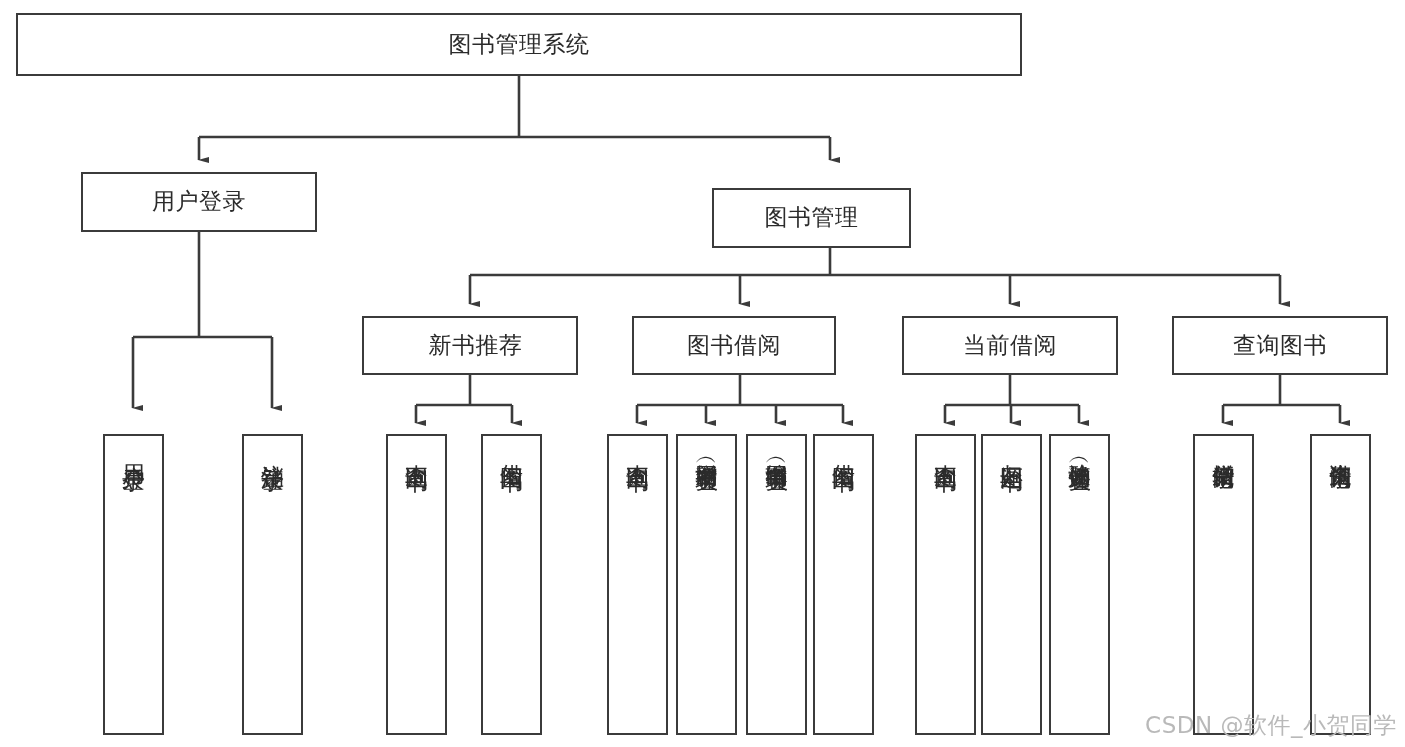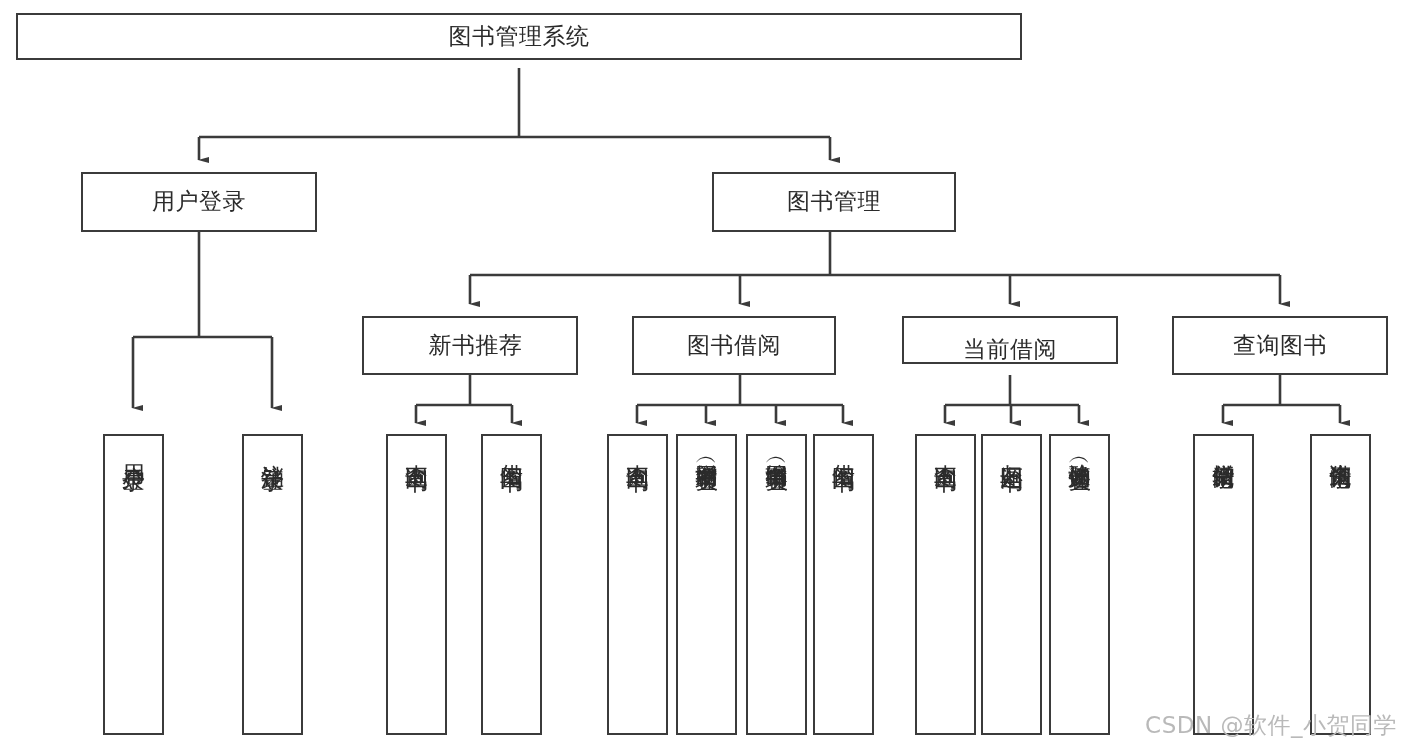--- a/index.html
+++ b/index.html
@@ -117,38 +117,38 @@
       <path d="M1011,405 L1011,423" marker-end="url(#arrow)"></path>
       <path d="M1079,405 L1079,423" marker-end="url(#arrow)"></path>
 
       <path d="M1280,375 L1280,405"></path>
       <path d="M1223,405 L1340,405"></path>
       <path d="M1223,405 L1223,423" marker-end="url(#arrow)"></path>
       <path d="M1340,405 L1340,423" marker-end="url(#arrow)"></path>
     </g>
   </svg>
 
-  <div class="node horiz" style="left:16px; top:13px; width:1006px; height:47px;">
+  <div class="node horiz" style="left:16px; top:13px; width:1006px; height:63px;">
     <span>图书管理系统</span>
   </div>
 
   <div class="node horiz" style="left:81px; top:172px; width:236px; height:60px;">
     <span>用户登录</span>
   </div>
-  <div class="node horiz" style="left:712px; top:172px; width:244px; height:60px;align-items:center;">
+  <div class="node horiz" style="left:712px; top:188px; width:199px; height:60px;align-items:center;">
     <span>图书管理</span>
   </div>
 
   <div class="node horiz" style="left:362px; top:316px; width:216px; height:59px;padding-left:11px;">
     <span>新书推荐</span>
   </div>
   <div class="node horiz" style="left:632px; top:316px; width:204px; height:59px;">
     <span>图书借阅</span>
   </div>
-  <div class="node horiz" style="left:902px; top:316px; width:216px; height:48px;align-items:flex-end;">
+  <div class="node horiz" style="left:902px; top:316px; width:216px; height:59px;">
     <span>当前借阅</span>
   </div>
   <div class="node horiz" style="left:1172px; top:316px; width:216px; height:59px;">
     <span>查询图书</span>
   </div>
 
   <div class="node vert" style="left:103px; top:434px; width:61px; height:301px;">
     <span class="vlabel">用户登录</span>
   </div>
   <div class="node vert" style="left:242px; top:434px; width:61px; height:301px;">

